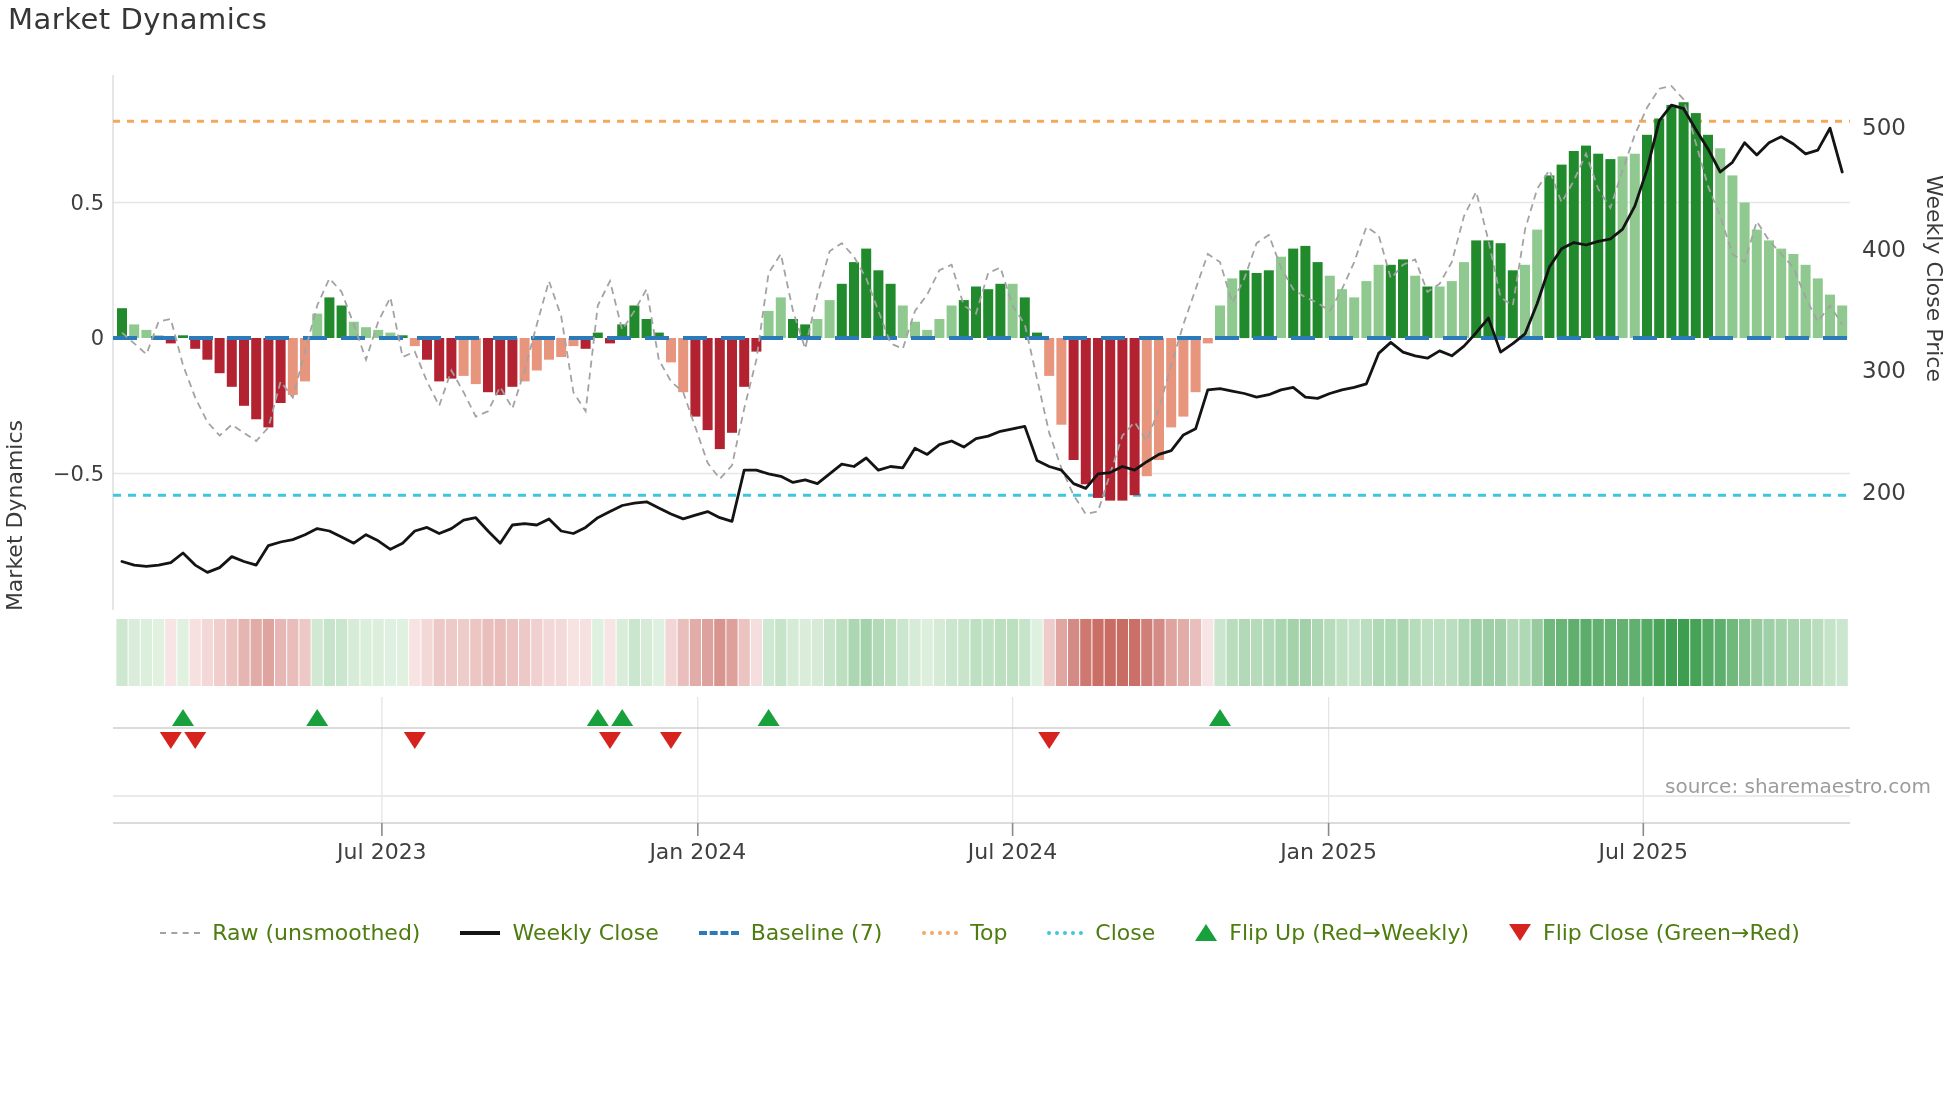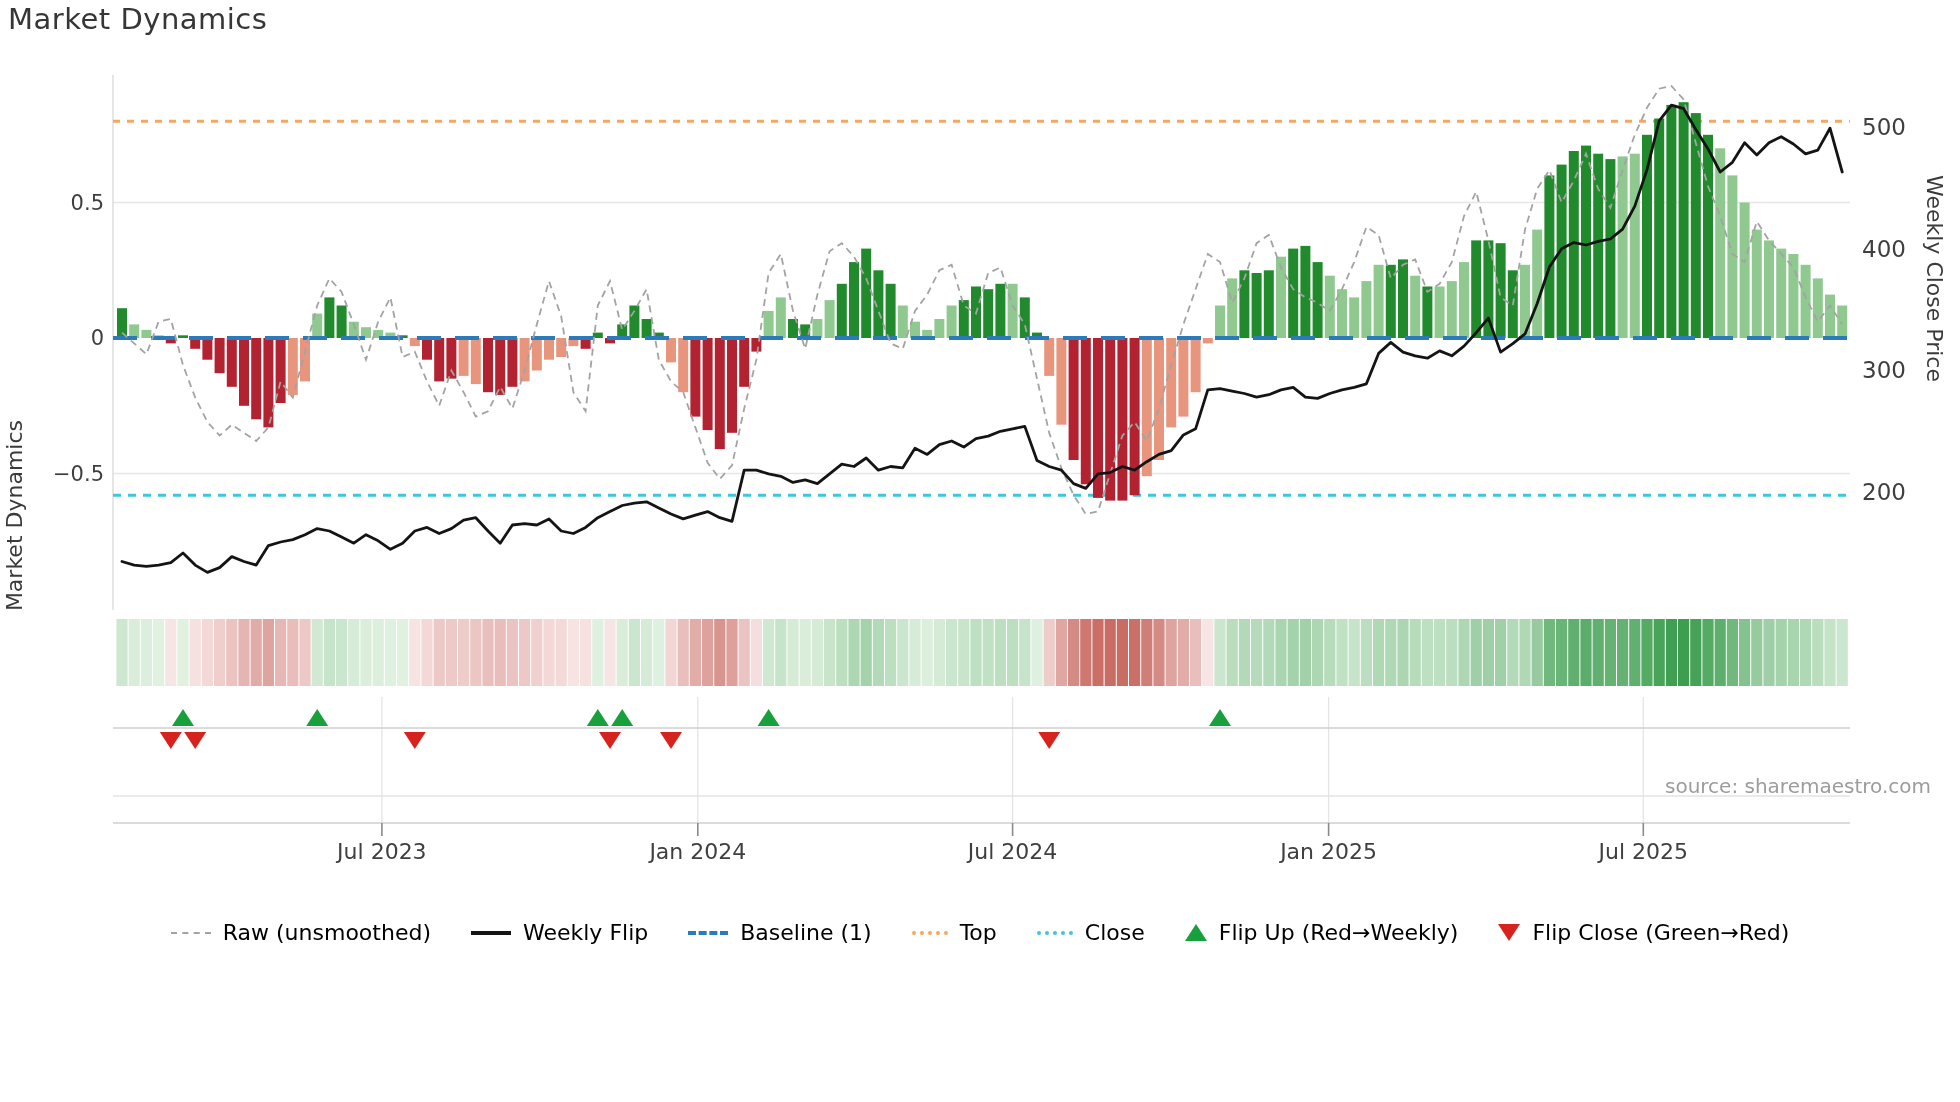--- a/index.html
+++ b/index.html
@@ -6,21 +6,21 @@
   .stage{position:relative;width:1960px;height:1102px;background:#fff;overflow:hidden;
          font-family:"DejaVu Sans","Liberation Sans",sans-serif;}
   .page-title{position:absolute;left:8px;top:2px;font-size:29px;color:#363636;letter-spacing:0.5px;}
   .ylabel{position:absolute;font-size:22px;color:#3a3a3a;white-space:nowrap;}
   .ylabel.left{left:2px;top:420px;writing-mode:vertical-rl;transform:rotate(180deg);}
   .ylabel.right{left:1922px;top:175px;writing-mode:vertical-rl;}
   svg text{font-family:"DejaVu Sans","Liberation Sans",sans-serif;}
   .legend{position:absolute;left:0;top:920px;width:1960px;display:flex;justify-content:center;
           align-items:center;gap:40px;}
   .legend-item{display:flex;align-items:center;gap:12px;}
-  .legend-item .lbl{font-size:22px;color:#000000;}
+  .legend-item .lbl{font-size:22px;color:#4d7c0f;}
   .sw{display:inline-block;}
   .sw-raw{width:40px;border-top:2px dashed #a3a3a3;}
   .sw-close{width:40px;border-top:4px solid #141414;}
   .sw-base{width:40px;border-top:4px dashed #2b7bba;}
   .sw-top{width:36px;border-top:4px dotted #f3a95c;}
   .sw-bottom{width:36px;border-top:4px dotted #3ec6e0;}
   .sw-up{width:0;height:0;border-left:11px solid transparent;border-right:11px solid transparent;
          border-bottom:17px solid #18a03c;}
   .sw-down{width:0;height:0;border-left:11px solid transparent;border-right:11px solid transparent;
            border-top:17px solid #d7231e;}
@@ -380,25 +380,25 @@
       </g>
     </svg>
 
   <div class="legend">
     <div class="legend-item">
       <span class="sw sw-raw"></span>
       <span class="lbl">Raw (unsmoothed)</span>
     </div>
     <div class="legend-item">
       <span class="sw sw-close"></span>
-      <span class="lbl">Weekly Flip</span>
+      <span class="lbl">Weekly Close</span>
     </div>
     <div class="legend-item">
       <span class="sw sw-base"></span>
-      <span class="lbl">Baseline (1)</span>
+      <span class="lbl">Baseline (7)</span>
     </div>
     <div class="legend-item">
       <span class="sw sw-top"></span>
       <span class="lbl">Top</span>
     </div>
     <div class="legend-item">
       <span class="sw sw-bottom"></span>
       <span class="lbl">Close</span>
     </div>
     <div class="legend-item">

